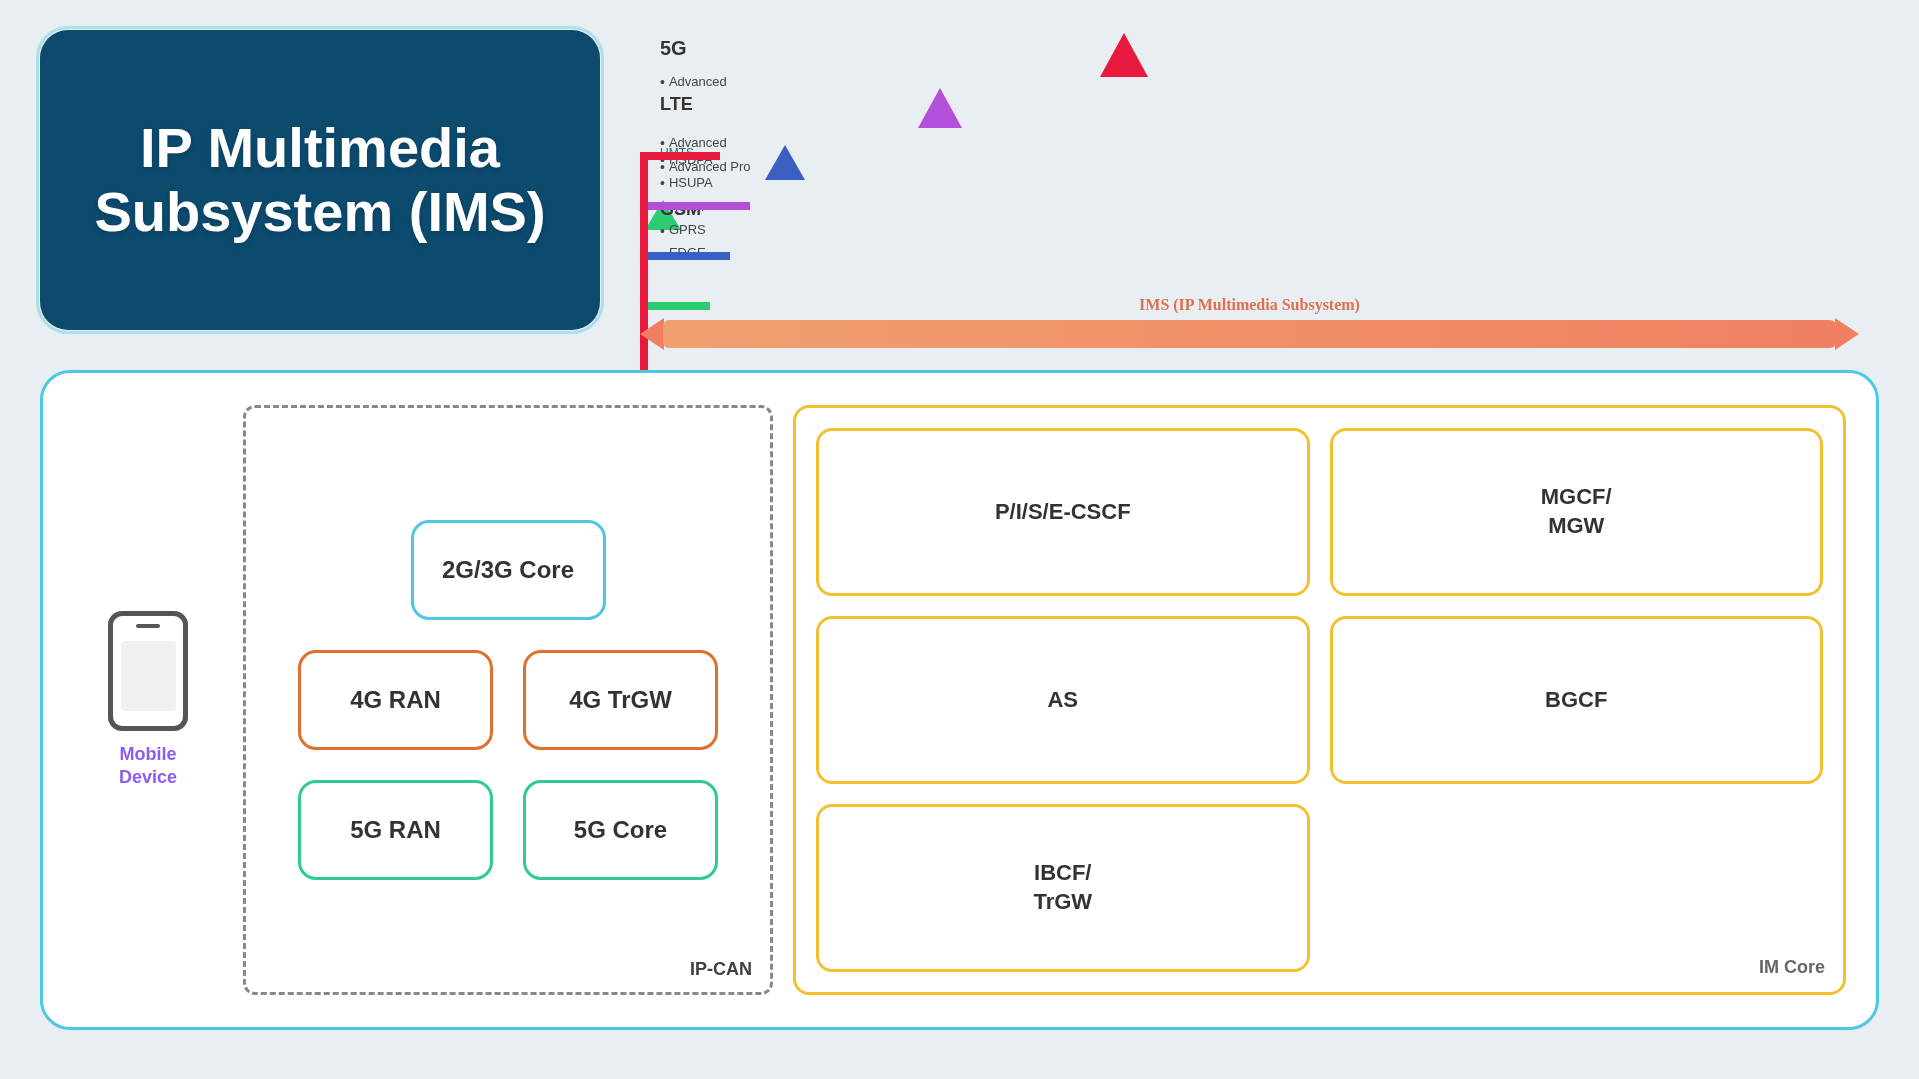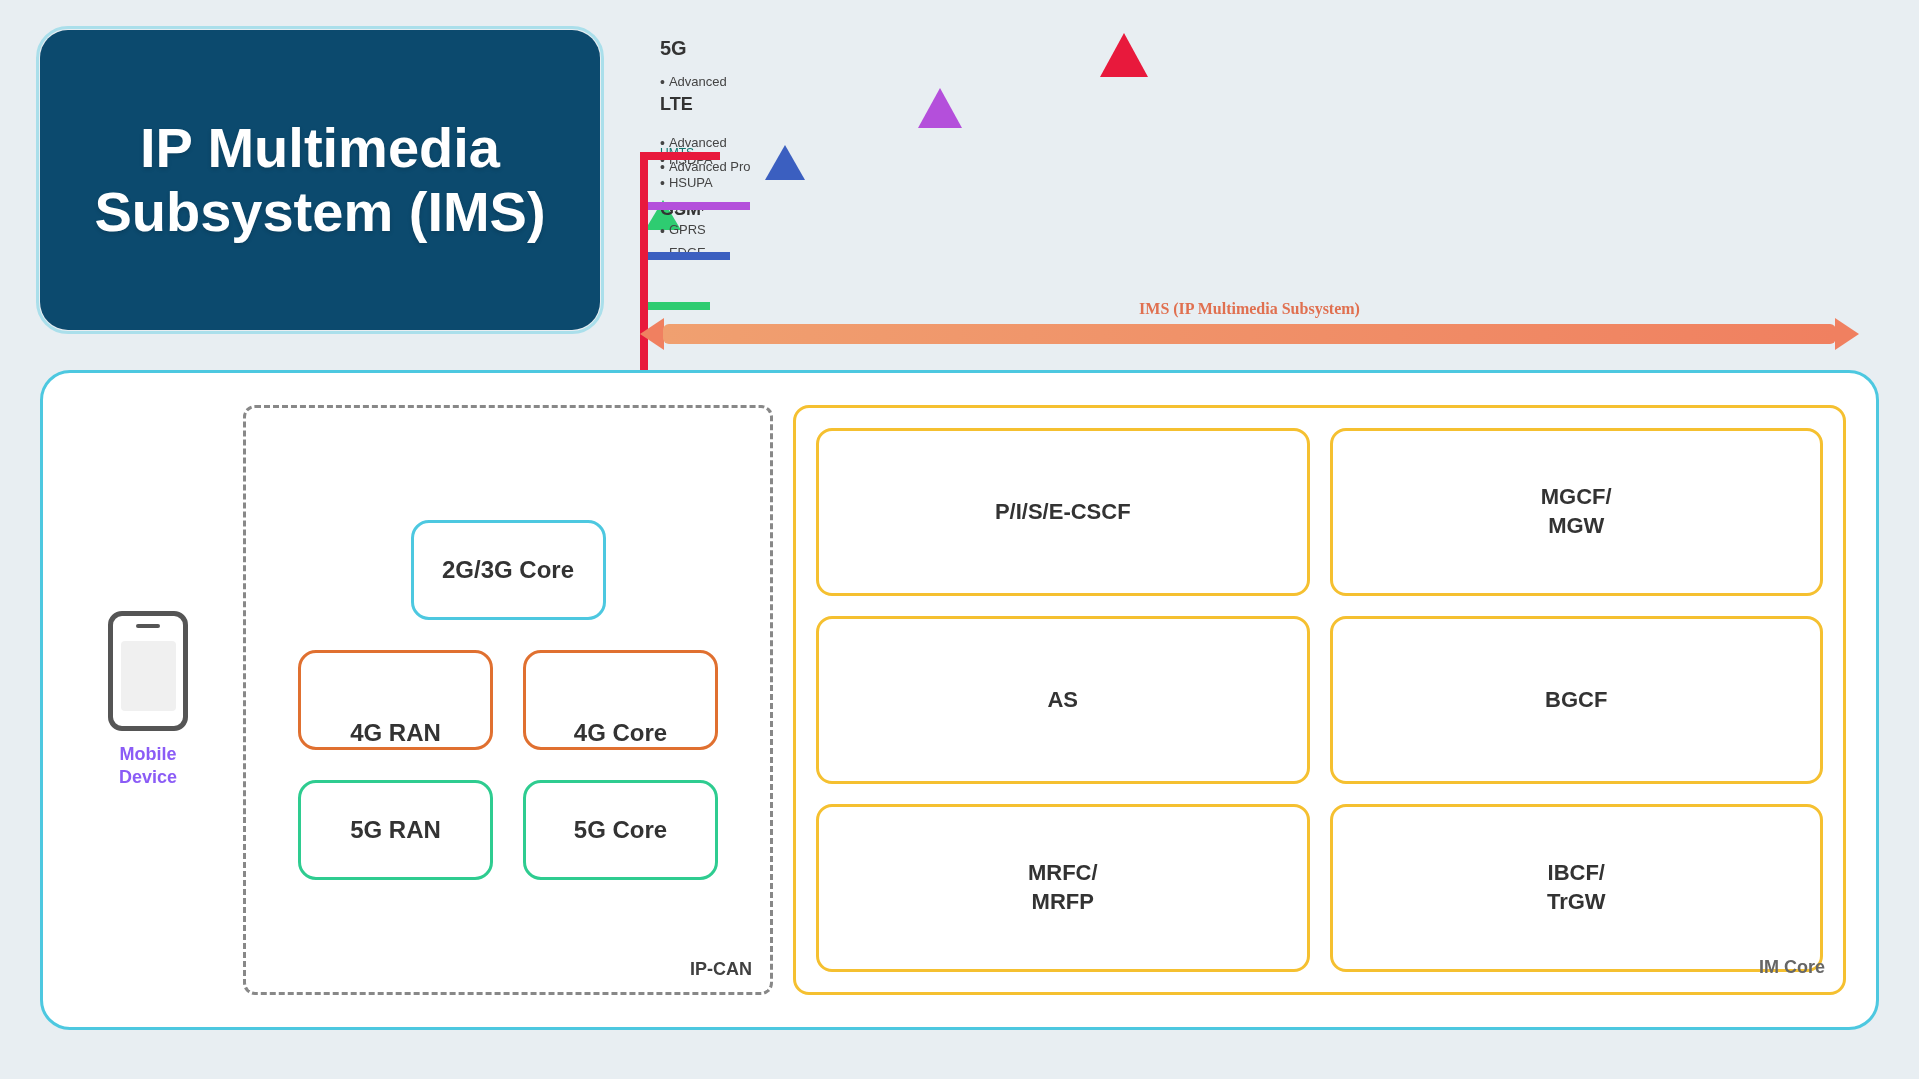--- a/index.html
+++ b/index.html
@@ -256,21 +256,21 @@
       left: 0;
       right: 20px;
     }
     .ims-arrow {
       display: flex;
       align-items: center;
       position: relative;
     }
     .arrow-line {
       flex: 1;
-      height: 20px;
+      height: 28px;
       background: linear-gradient(to right, #f0a070, #f08060);
       border-radius: 6px;
       position: relative;
       font-family: Liberation Serif, serif;
     }
     .arrow-left {
       width: 0; height: 0;
       border-top: 16px solid transparent;
       border-bottom: 16px solid transparent;
       border-right: 24px solid #f08060;
@@ -390,21 +390,21 @@
       border-radius: 18px;
       border: 3px solid;
       display: flex;
       align-items: center;
       justify-content: center;
       font-weight: 700;
       font-size: 24px;
       color: #333;
     }
     .network-box.teal { border-color: #4dc8e0; }
-    .network-box.orange { border-color: #e07030; align-items: flex-end; }
+    .network-box.orange { border-color: #e07030; }
     .network-box.green { border-color: #2ecc90; }
 
     
     .ims-core-section {
       flex: 1;
       height: 590px;
       border: 3px solid #f5c030;
       border-radius: 16px;
       position: relative;
       padding: 20px;
@@ -533,21 +533,21 @@
       <div class="network-box teal">
         <span>2G/3G Core</span>
       </div>
     </div>
 
     <div class="network-row">
       <div class="network-box orange">
         <span>4G RAN</span>
       </div>
       <div class="network-box orange">
-        <span>4G Core</span>
+        <span>4G TrGW</span>
       </div>
     </div>
 
     <div class="network-row">
       <div class="network-box green">
         <span>5G RAN</span>
       </div>
       <div class="network-box green">
         <span>5G Core</span>
       </div>
@@ -564,22 +564,19 @@
     <div class="ims-box">
       <span>MGCF/<br>MGW</span>
     </div>
     <div class="ims-box">
       <span>AS</span>
     </div>
     <div class="ims-box">
       <span>BGCF</span>
     </div>
     <div class="ims-box">
-      <span>MRFC/<br>MRFP</span>
-    </div>
-    <div class="ims-box">
       <span>IBCF/<br>TrGW</span>
     </div>
 
     <div class="ims-core-label">IM Core</div>
   </div>
 
 </div>
 
 </body></html>

